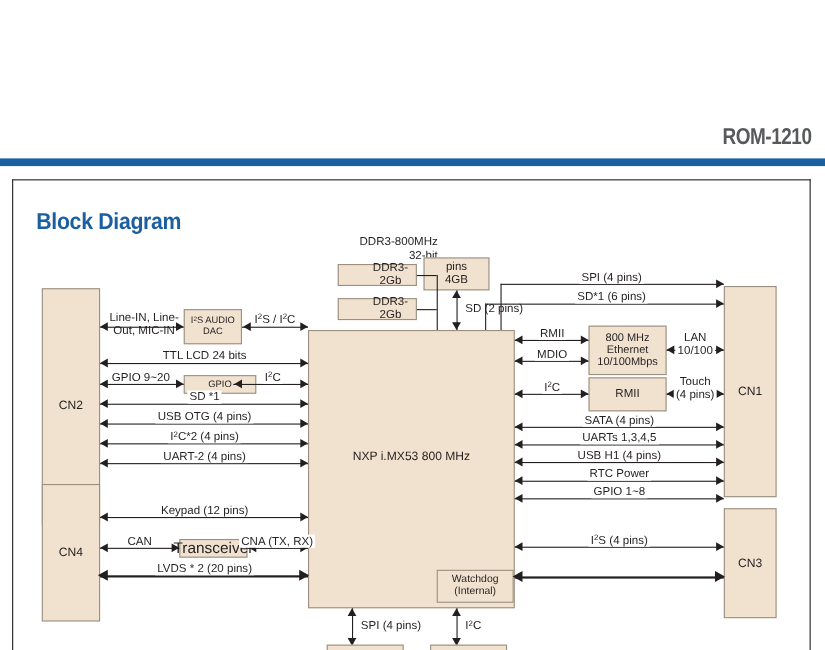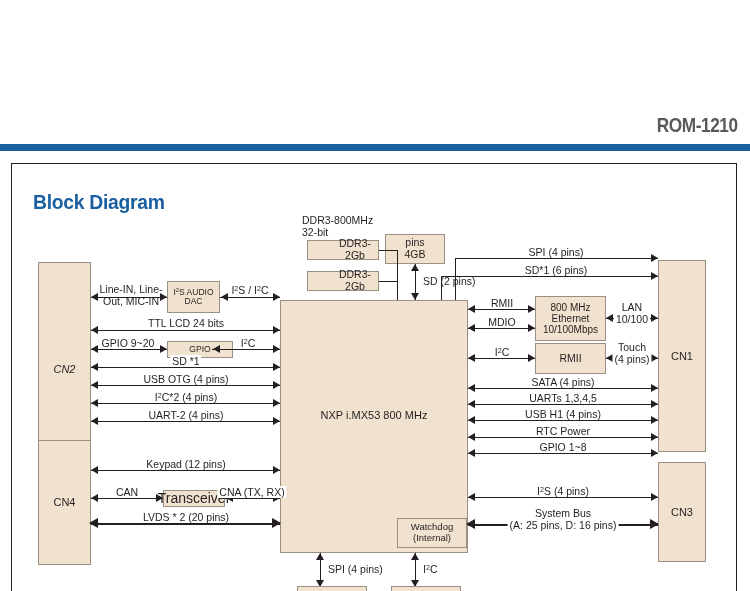--- a/index.html
+++ b/index.html
@@ -67,33 +67,33 @@
 <body>
 
 <div id="page">
 
   <div class="model-title">ROM-1210</div>
   <div class="blue-rule"></div>
 
   <div class="frame"></div>
   <div class="section-title">Block Diagram</div>
 
-  <div class="blk conn" style="left:38px;top:262px;width:53px;height:215px;font-style:italic;">CN2</div>
+  <div class="blk conn" style="left:38px;top:262px;width:53px;height:215px;">CN2</div>
   <div class="blk conn" style="left:38px;top:440px;width:53px;height:125px;">CN4</div>
   <div class="blk conn" style="left:658px;top:260px;width:48px;height:192px;">CN1</div>
   <div class="blk conn" style="left:658px;top:462px;width:48px;height:100px;">CN3</div>
 
   <div class="blk" style="left:280px;top:300px;width:188px;height:253px;align-items:flex-start;padding-top:108px;font-size:11px;">NXP i.MX53 800 MHz</div>
 
   <div class="blk" style="left:397px;top:518px;width:70px;height:30px;flex-direction:column;font-size:9.5px;">
     <span>Watchdog</span>
     <span>(Internal)</span>
   </div>
 
-  <div class="lab nobg" style="left:300px;top:214px;width:96px;text-align:left;">
+  <div class="lab nobg" style="left:300px;top:214px;width:96px;text-align:right;">
     <div>DDR3-800MHz</div>
     <div>32-bit</div>
   </div>
 
   <div class="blk mid" style="left:307px;top:240px;width:72px;height:20px;">DDR3-2Gb</div>
   <div class="blk mid" style="left:307px;top:271px;width:72px;height:20px;">DDR3-2Gb</div>
 
   <div class="blk" style="left:385px;top:234px;width:60px;height:30px;flex-direction:column;font-size:10.5px;">
     <span>pins</span>
     <span>4GB</span>
@@ -257,24 +257,20 @@
   <div class="lab c" style="left:563px;top:441px;">GPIO 1~8</div>
 
   <div class="hline" style="left:468px;top:497px;width:190px;"></div>
   <div class="ar l" style="left:468px;top:493px;"></div>
   <div class="ar r" style="left:651px;top:493px;"></div>
   <div class="lab c" style="left:563px;top:485px;">I<sup>2</sup>S (4 pins)</div>
 
   <div class="hline thick" style="left:468px;top:524px;width:190px;"></div>
   <div class="ar l big" style="left:466px;top:519px;"></div>
   <div class="ar r big" style="left:650px;top:519px;"></div>
-  <div class="lab c" style="left:563px;top:507px;">
-    <div>System Bus</div>
-    <div>(A: 25 pins, D: 16 pins)</div>
-  </div>
 
   <div class="vline" style="left:320px;top:553px;height:34px;"></div>
   <div class="ar u" style="left:316px;top:553px;"></div>
   <div class="ar d" style="left:316px;top:580px;"></div>
   <div class="lab" style="left:326px;top:563px;">SPI (4 pins)</div>
 
   <div class="vline" style="left:415px;top:553px;height:34px;"></div>
   <div class="ar u" style="left:411px;top:553px;"></div>
   <div class="ar d" style="left:411px;top:580px;"></div>
   <div class="lab" style="left:421px;top:563px;">I<sup>2</sup>C</div>

